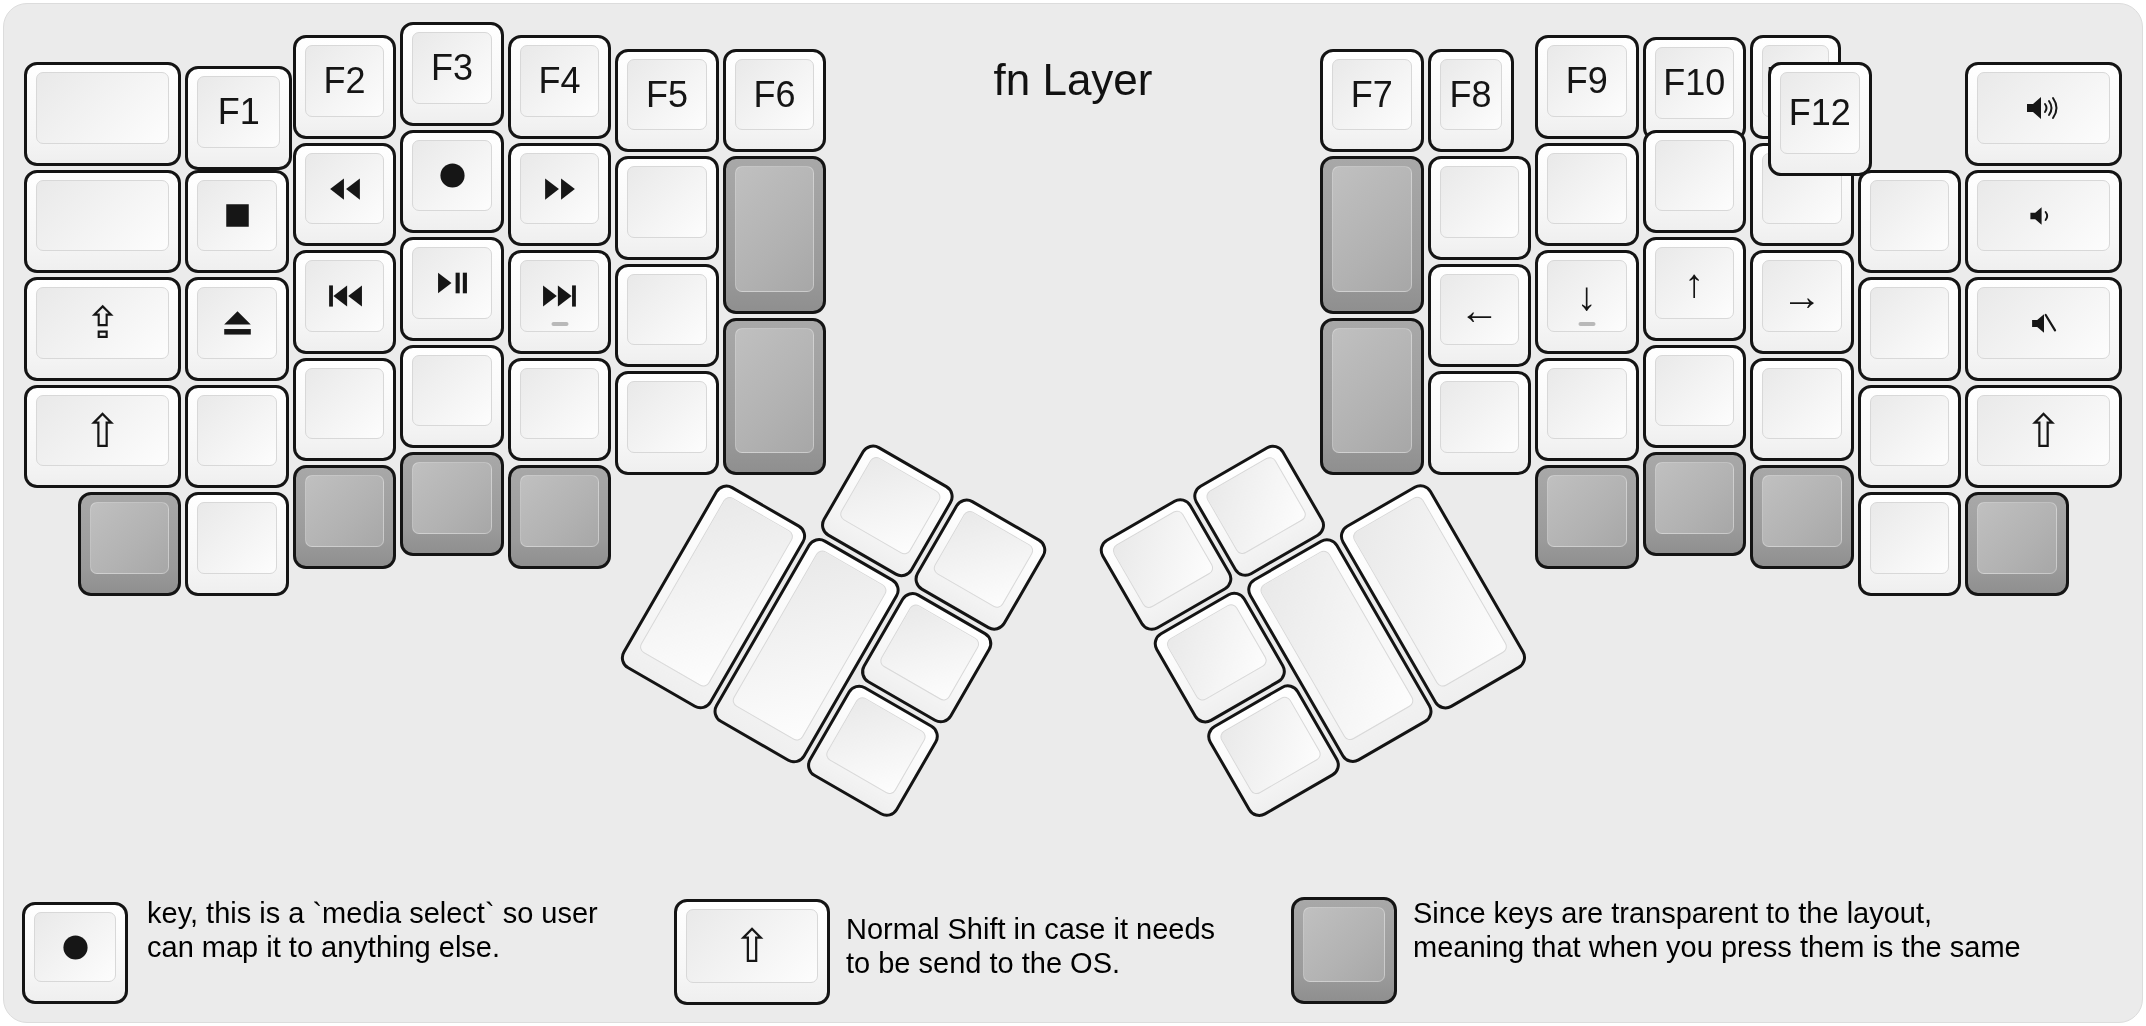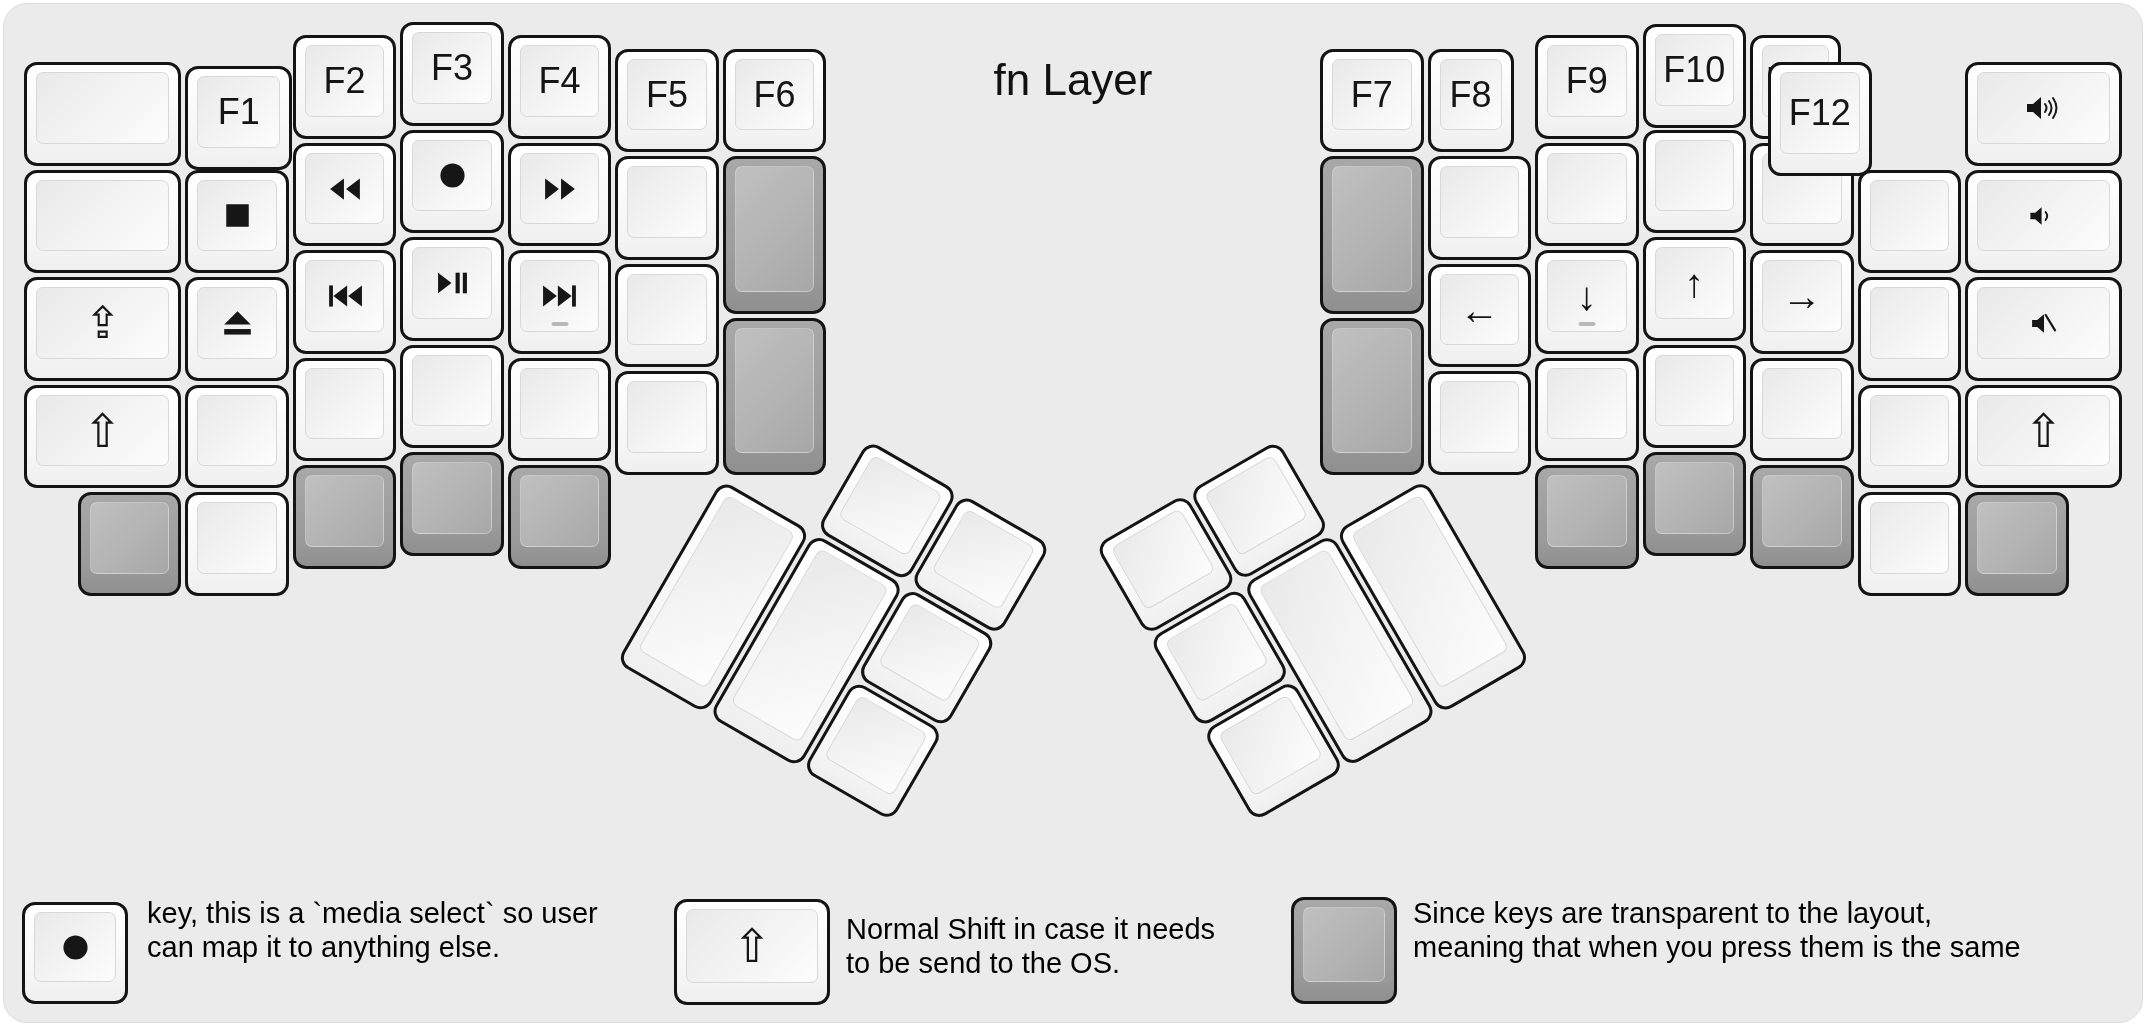--- a/index.html
+++ b/index.html
@@ -243,21 +243,21 @@
       </div>
       <div class="key" style="left: 1535px; top: 250.438px; width: 103.5px; height: 103.5px;">
         <div class="cap">
           <span class="lab arrow">↓</span>
           <div class="bar"></div>
         </div>
       </div>
       <div class="key" style="left: 1535px; top: 357.938px; width: 103.5px; height: 103.5px;">
         <div class="cap"></div>
       </div>
-      <div class="key" style="left: 1642.5px; top: 24px; width: 103.5px; height: 103.5px;">
+      <div class="key" style="left: 1642.5px; top: 37px; width: 103.5px; height: 103.5px;">
         <div class="cap">
           <span class="lab f">F10</span>
         </div>
       </div>
       <div class="key" style="left: 1642.5px; top: 129.5px; width: 103.5px; height: 103.5px;">
         <div class="cap"></div>
       </div>
       <div class="key" style="left: 1642.5px; top: 237px; width: 103.5px; height: 103.5px;">
         <div class="cap">
           <span class="lab arrow">↑</span>

